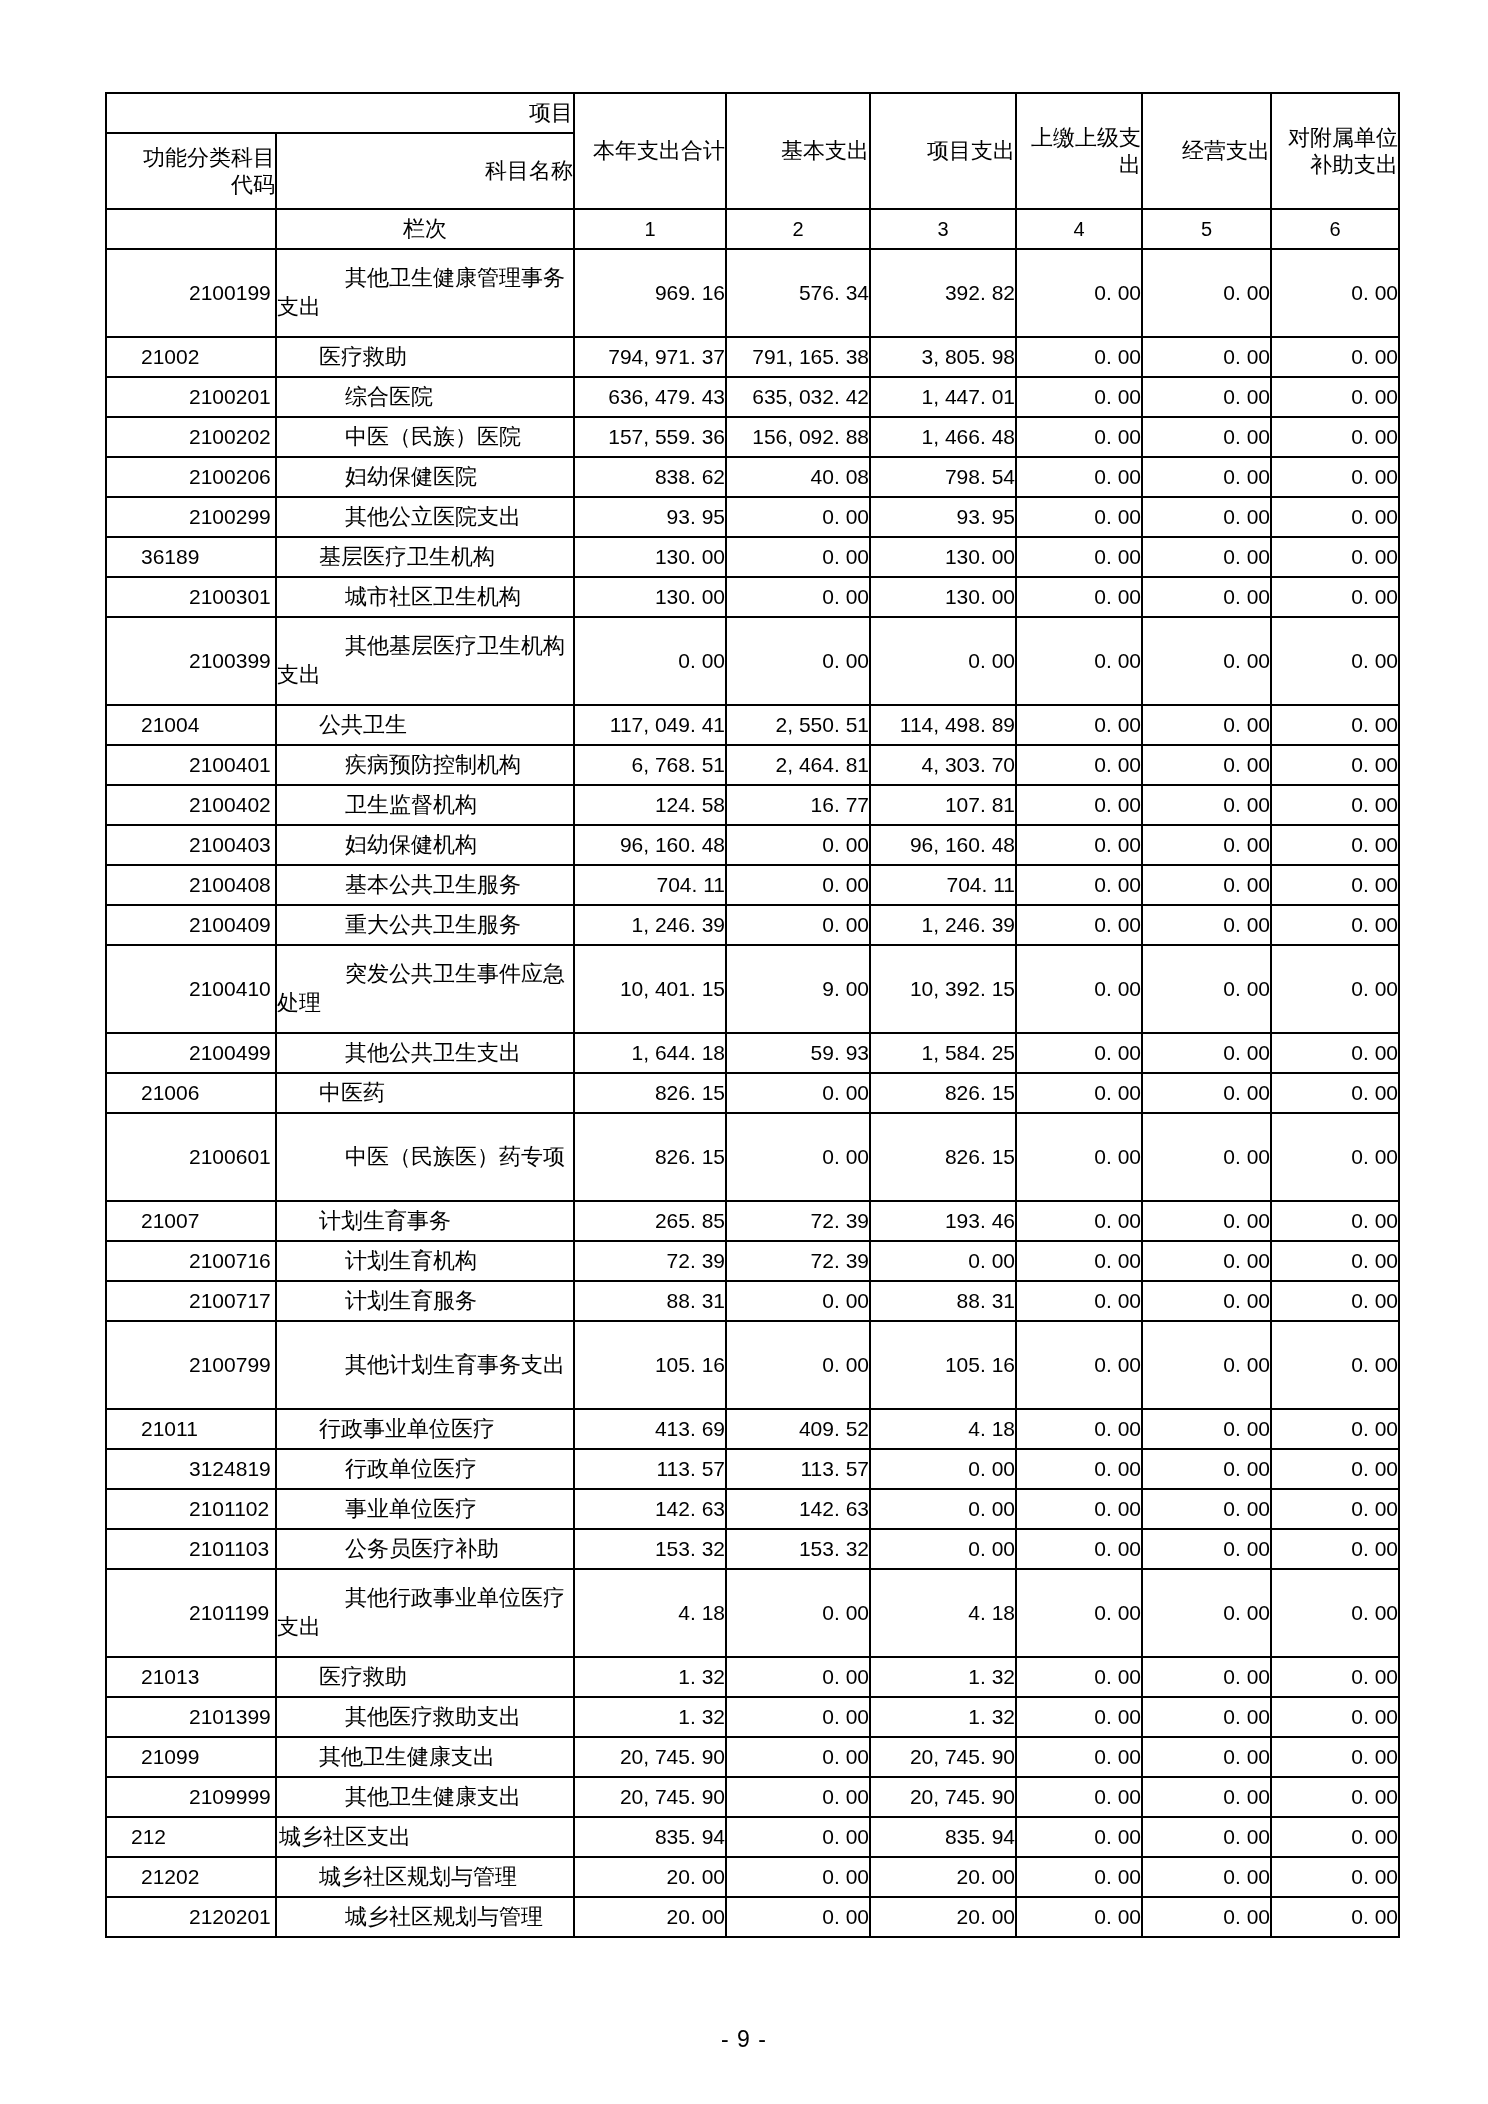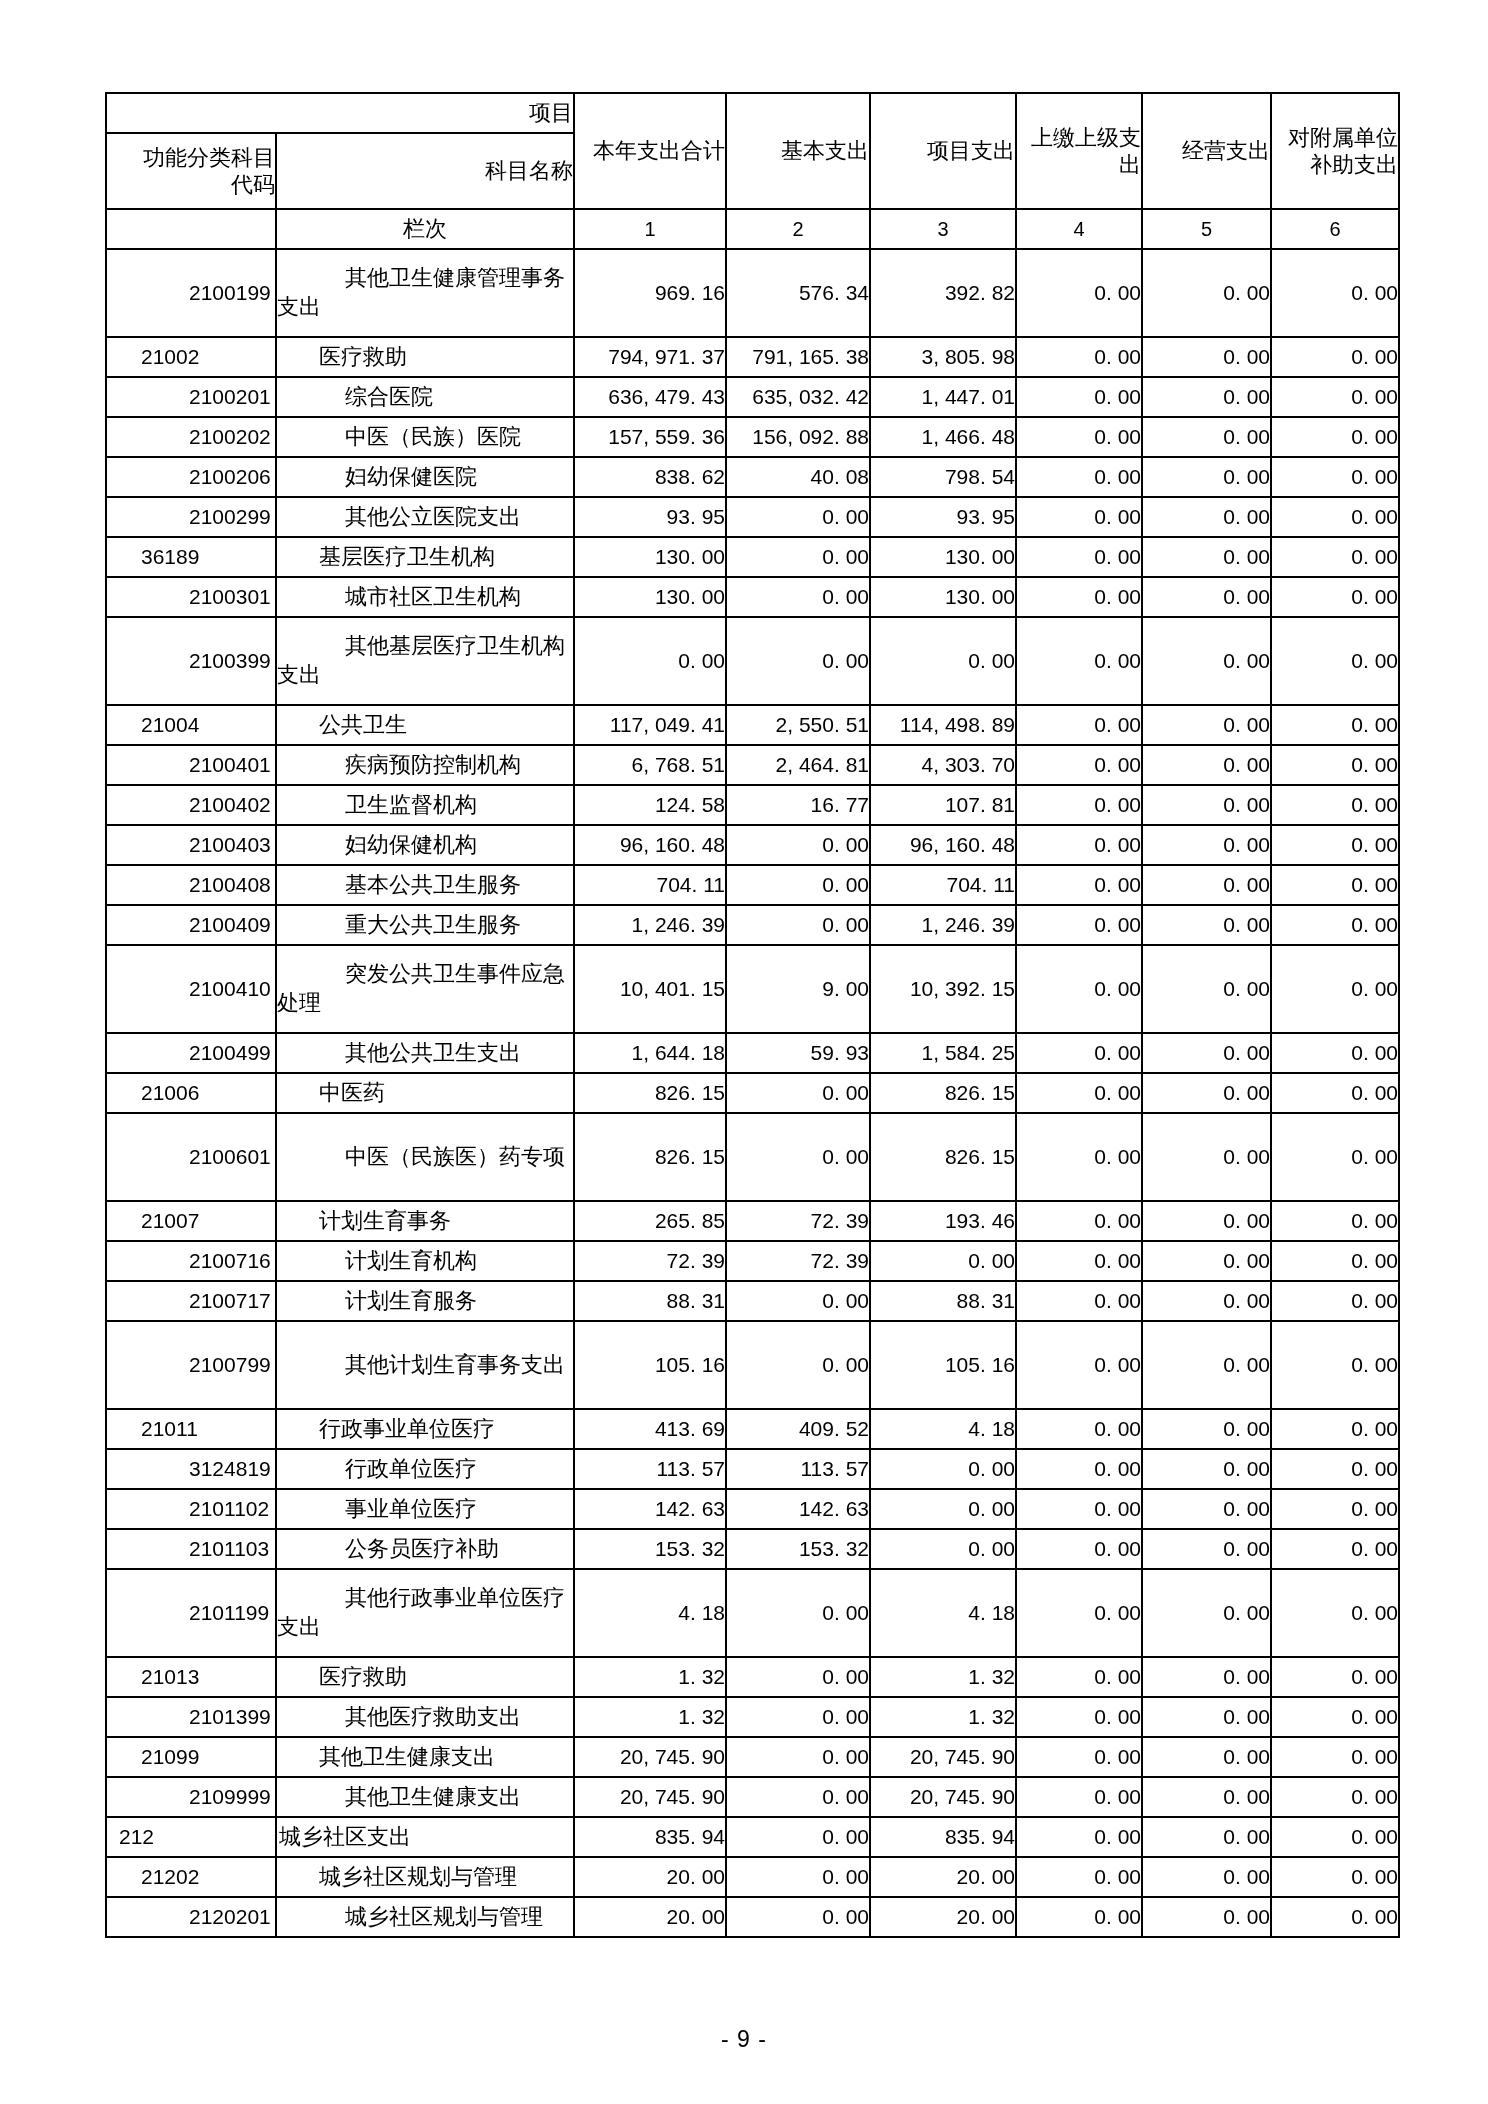--- a/index.html
+++ b/index.html
@@ -37,21 +37,21 @@
   tr.h3{height:40px;margin-top:48px;}
   tr.h3 td{text-align:center;font-size:20px;}
   tr.h3 td.lanci{font-size:22px;}
   tbody tr{height:40px;}
   tbody tr.tall{height:88px;}
   td.code{
     font-size:21px;
     text-align:left;
     padding-right:2px;
   }
-  td.code.lvl1{padding-left:12px;}
+  td.code.lvl1{padding-left:24px;}
   td.code.lvl2{padding-left:34px;}
   td.code.lvl3{padding-left:82px;}
   td.name{
     font-size:22px;
     line-height:1.3;
     text-align:left;
     padding-left:4px;
     padding-right:10px;
     word-break:break-all;
   }

